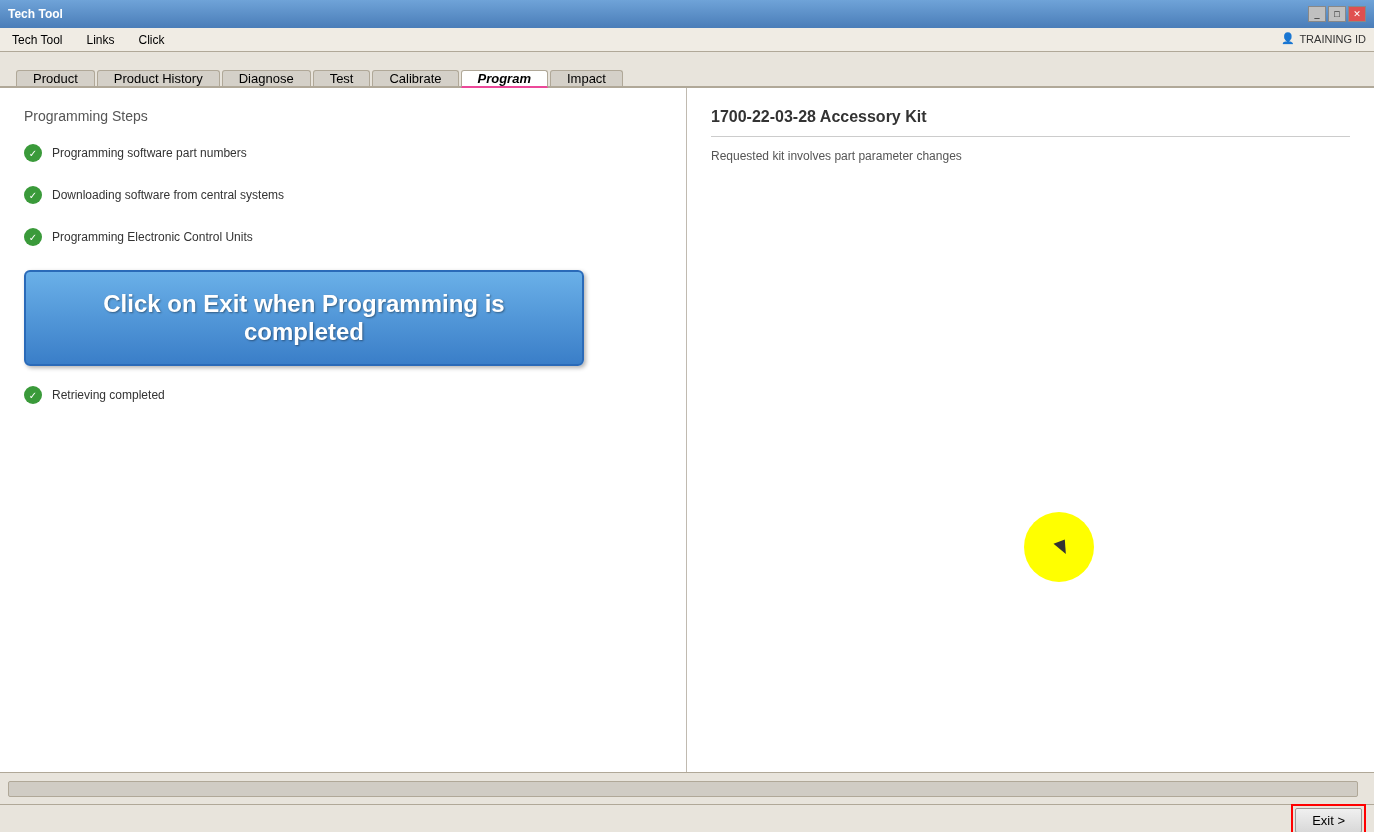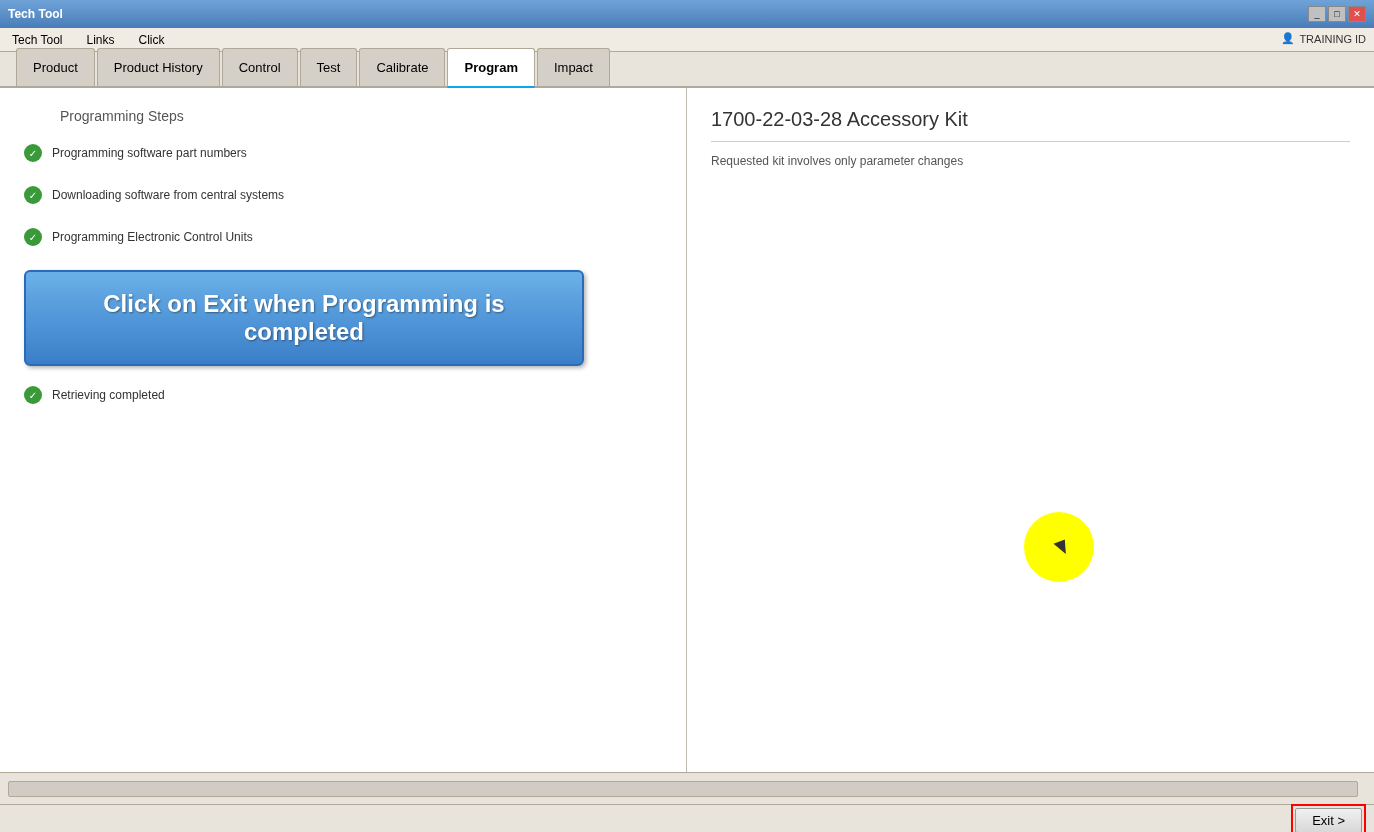--- a/index.html
+++ b/index.html
@@ -80,35 +80,36 @@
     #nav-tabs {
       background: #e8e4dc;
       height: 36px;
       display: flex;
       align-items: flex-end;
       padding: 0 16px;
       border-bottom: 2px solid #b0a898;
       gap: 2px;
     }
     .nav-tab {
-      padding: 11px 16px;
+      padding: 0 16px;
       font-size: 13px;
       cursor: pointer;
       border: 1px solid #b0a898;
       border-bottom: none;
       background: #d4d0c8;
       color: #000;
       border-radius: 3px 3px 0 0;
     }
     .nav-tab.active {
       background: #ffffff;
-      border-bottom: 2px solid #0ea5e9;
+      border-bottom: 2px solid #ec4899;
       font-weight: bold;
       margin-bottom: -2px;
       z-index: 1;
+      font-style: italic;
     }
 
     
     #main-content {
       display: flex;
       height: calc(832px - 28px - 24px - 36px - 32px - 28px);
       background: #ffffff;
     }
 
     
@@ -117,21 +118,20 @@
       border-right: 1px solid #c0bab0;
       padding: 20px 24px;
       position: relative;
     }
 
     #programming-steps-title {
       font-size: 14px;
       color: #555;
       margin-bottom: 20px;
       font-weight: normal;
-      margin-left: 36px;
     }
 
     .step-item {
       display: flex;
       align-items: center;
       gap: 10px;
       margin-bottom: 24px;
       font-size: 12px;
       color: #333;
     }
@@ -169,24 +169,24 @@
       text-align: center;
     }
 
     
     #right-panel {
       width: 50%;
       padding: 20px 24px;
     }
 
     #kit-title {
-      font-size: 20px;
+      font-size: 16px;
       color: #333;
       margin-bottom: 12px;
-      font-weight: normal;
+      font-weight: bold;
       border-bottom: 1px solid #ccc;
       padding-bottom: 10px;
     }
 
     #kit-description {
       font-size: 12px;
       color: #555;
       margin-top: 12px;
     }
 
@@ -279,21 +279,21 @@
   <span class="menu-item">Click</span>
   <div id="training-id">
     <span>👤</span>
     <span>TRAINING ID</span>
   </div>
 </div>
 
 <div id="nav-tabs">
   <div class="nav-tab">Product</div>
   <div class="nav-tab">Product History</div>
-  <div class="nav-tab">Control</div>
+  <div class="nav-tab">Diagnose</div>
   <div class="nav-tab">Test</div>
   <div class="nav-tab">Calibrate</div>
   <div class="nav-tab active">Program</div>
   <div class="nav-tab">Impact</div>
 </div>
 
 <div id="main-content">
 
   <div id="left-panel">
     <div id="programming-steps-title">Programming Steps</div>
@@ -318,21 +318,21 @@
     </div>
 
     <div class="step-item">
       <div class="step-check">✓</div>
       <span>Retrieving completed</span>
     </div>
   </div>
 
   <div id="right-panel" style="position:relative;">
     <div id="kit-title">1700-22-03-28 Accessory Kit</div>
-    <div id="kit-description">Requested kit involves only parameter changes</div>
+    <div id="kit-description">Requested kit involves part parameter changes</div>
 
     <div id="yellow-circle">
       <div id="cursor-inside"></div>
     </div>
   </div>
 
 </div>
 
 <div id="progress-bar-area">
   <div id="progress-bar-inner"></div>

